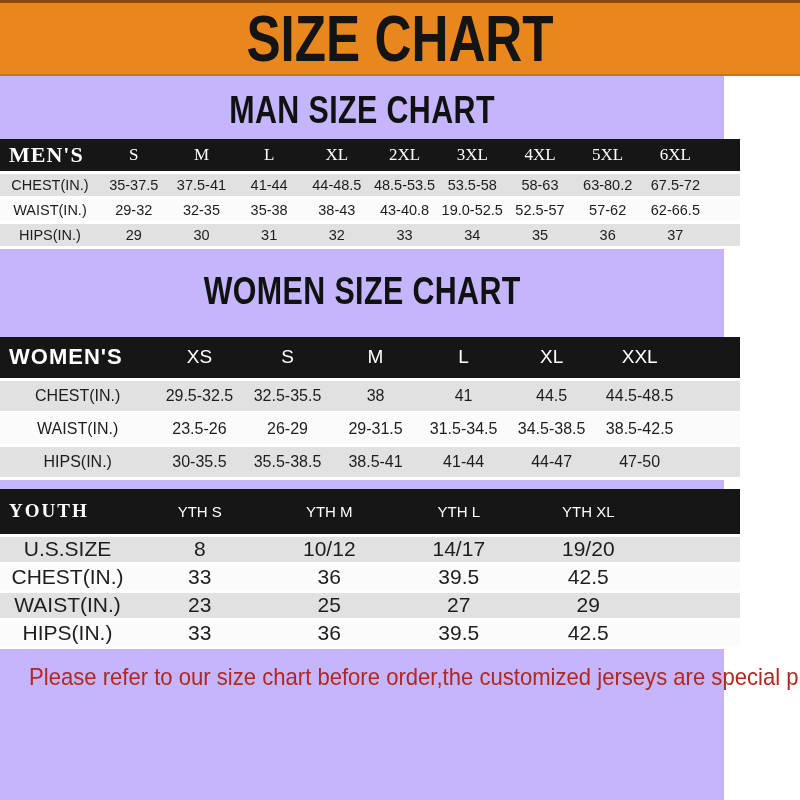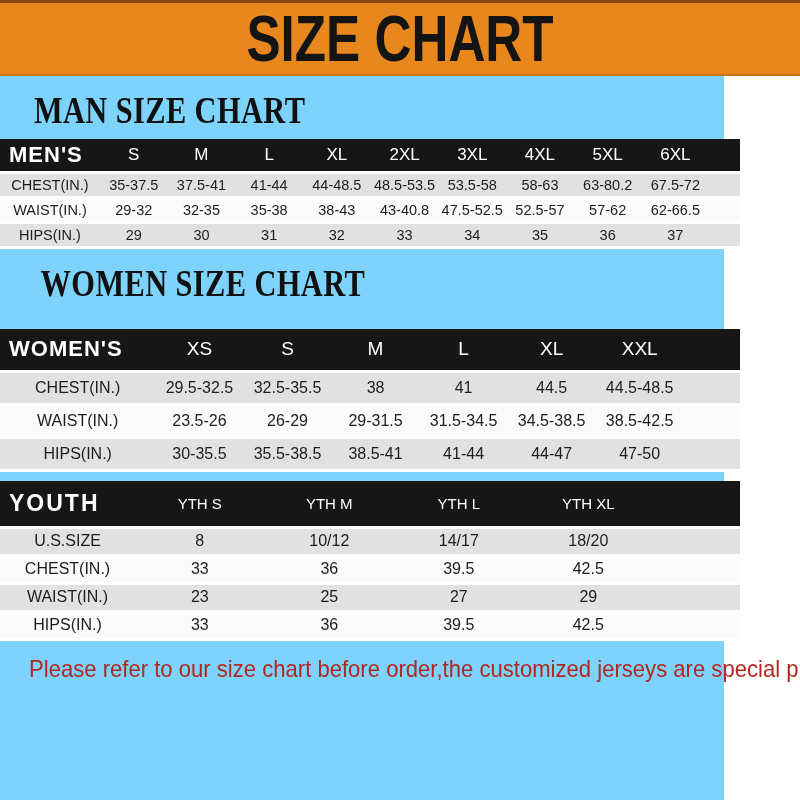--- a/index.html
+++ b/index.html
@@ -1,39 +1,39 @@
 <!DOCTYPE html>
 <html><head>
 <meta charset="utf-8">
 <style>
   * { margin: 0; padding: 0; box-sizing: border-box; }
   html, body { width: 800px; height: 800px; background: #ffffff; overflow: hidden; }
   body { font-family: "Liberation Sans", sans-serif; }
 
-  .page { width: 724px; height: 800px; background: #7dd3fc; position: relative; }
+  .page { width: 724px; height: 800px; background: #c4b5fd; position: relative; }
 
   
   .banner {
     width: 800px; height: 76px;
     background: #E8871E;
     border-top: 3px solid rgba(60,20,0,0.55);
     border-bottom: 2px solid #c9731a;
     display: flex; align-items: center; justify-content: center;
   }
   .banner h1 {
     font-size: 64px; font-weight: 800; color: #141414;
     line-height: 1;
   }
   .cond { display: inline-block; transform: scaleX(0.8); transform-origin: center; white-space: nowrap; }
 
   
-  .chart-section h2 { text-align: left; color: #111; line-height: 1; font-family: Liberation Serif, serif; }
+  .chart-section h2 { text-align: center; color: #111; line-height: 1; }
   .chart-section h2 .cond { font-size: 38px; font-weight: 800; letter-spacing: 0.5px; }
   .s-men h2   { margin-top: 15px; }
-  .s-women h2 { margin-top: 15px; }
+  .s-women h2 { margin-top: 23px; }
   .s-youth h2 { margin-top: 30px; }
 
   
   .size-table {
     width: 740px; margin: 0 auto;
     border-collapse: collapse; table-layout: fixed;
   }
   .s-men   .size-table { margin-top: 10px; }
   .s-women .size-table { margin-top: 27px; }
   .s-youth .size-table { margin-top: 9px; }
@@ -48,37 +48,37 @@
   .size-table td {
     text-align: center; color: #1d1d1d; border-bottom: 3px solid #ffffff;
   }
   .size-table tbody tr:nth-child(odd) td  { background: #E1E1E1; }
   .size-table tbody tr:nth-child(even) td { background: #FBFBFB; }
 
   
   .t-men col.c-label  { width: 13.5%; }
   .t-men col.c-size   { width: 9.15%; }
   .t-men col.c-spacer { width: 4.15%; }
-  .t-men thead th { height: 33px; font-size: 17px; }
+  .t-men thead th { height: 33px; font-size: 17px; font-family: Liberation Serif, serif; }
   .t-men thead th.label { font-size: 22px; }
   .t-men td { height: 25px; font-size: 14.5px; }
 
   .t-women col.c-label  { width: 21%; }
   .t-women col.c-size   { width: 11.9%; }
   .t-women col.c-spacer { width: 7.6%; }
   .t-women thead th { height: 43px; font-size: 19px; }
   .t-women thead th.label { font-size: 22px; }
   .t-women td { height: 33px; font-size: 16px; }
 
   .t-youth col.c-label  { width: 18.25%; }
   .t-youth col.c-size   { width: 17.5%; }
   .t-youth col.c-spacer { width: 11.75%; }
   .t-youth thead th { height: 46px; font-size: 15px; }
-  .t-youth thead th.label { font-size: 23px; letter-spacing: 2px; }
-  .t-youth td { height: 28px; font-size: 16px; }
+  .t-youth thead th.label { font-size: 19px; letter-spacing: 2px; font-family: Liberation Serif, serif; }
+  .t-youth td { height: 28px; font-size: 21px; }
 
   
   .notice { margin-top: 12px; padding: 0 0 0 29px; }
   .notice p {
     color: #B2271F; font-size: 24px; font-weight: 500;
     line-height: 1.33; white-space: nowrap;
   }
   .notice p .cond2 {
     display: inline-block; transform: scaleX(0.92); transform-origin: left center;
     white-space: nowrap;
@@ -139,21 +139,21 @@
               <td>67.5-72</td>
               <td></td>
             </tr>
             <tr>
               <td class="label">WAIST(IN.)</td>
               <td>29-32</td>
               <td>32-35</td>
               <td>35-38</td>
               <td>38-43</td>
               <td>43-40.8</td>
-              <td>47.5-52.5</td>
+              <td>19.0-52.5</td>
               <td>52.5-57</td>
               <td>57-62</td>
               <td>62-66.5</td>
               <td></td>
             </tr>
             <tr>
               <td class="label">HIPS(IN.)</td>
               <td>29</td>
               <td>30</td>
               <td>31</td>
@@ -246,21 +246,21 @@
               <th>YTH XL</th>
               <th></th>
             </tr>
           </thead>
           <tbody>
             <tr>
               <td class="label">U.S.SIZE</td>
               <td>8</td>
               <td>10/12</td>
               <td>14/17</td>
-              <td>18/20</td>
+              <td>19/20</td>
               <td></td>
             </tr>
             <tr>
               <td class="label">CHEST(IN.)</td>
               <td>33</td>
               <td>36</td>
               <td>39.5</td>
               <td>42.5</td>
               <td></td>
             </tr>

